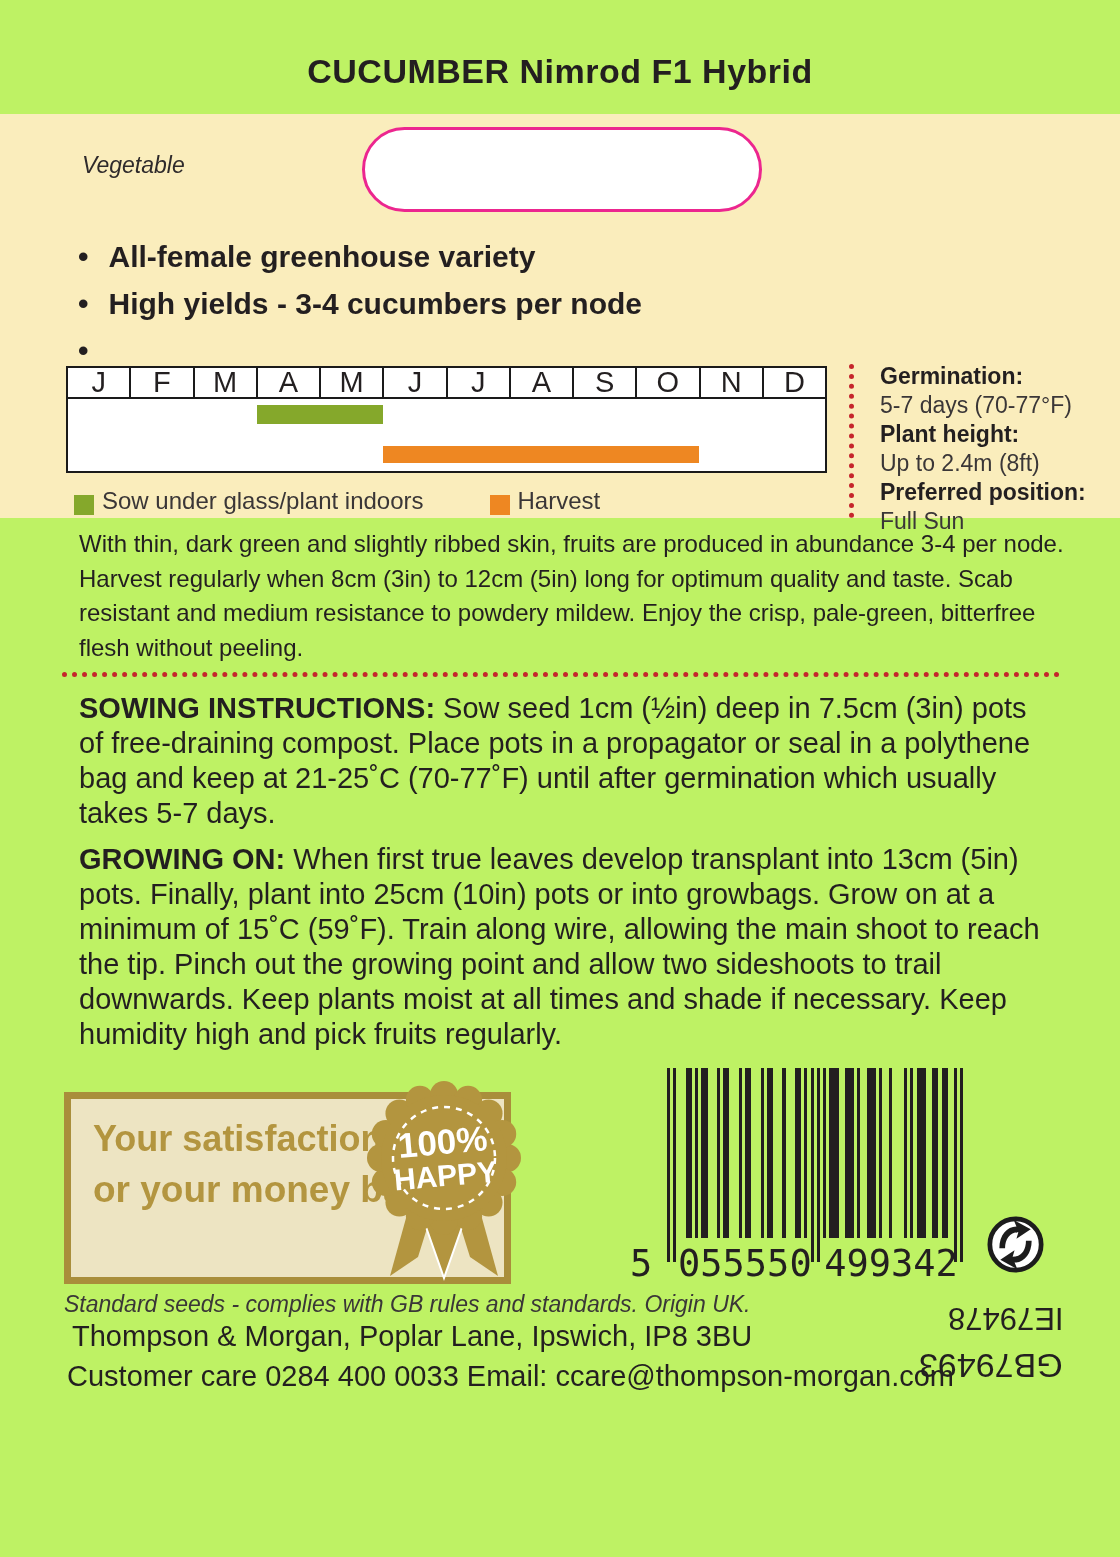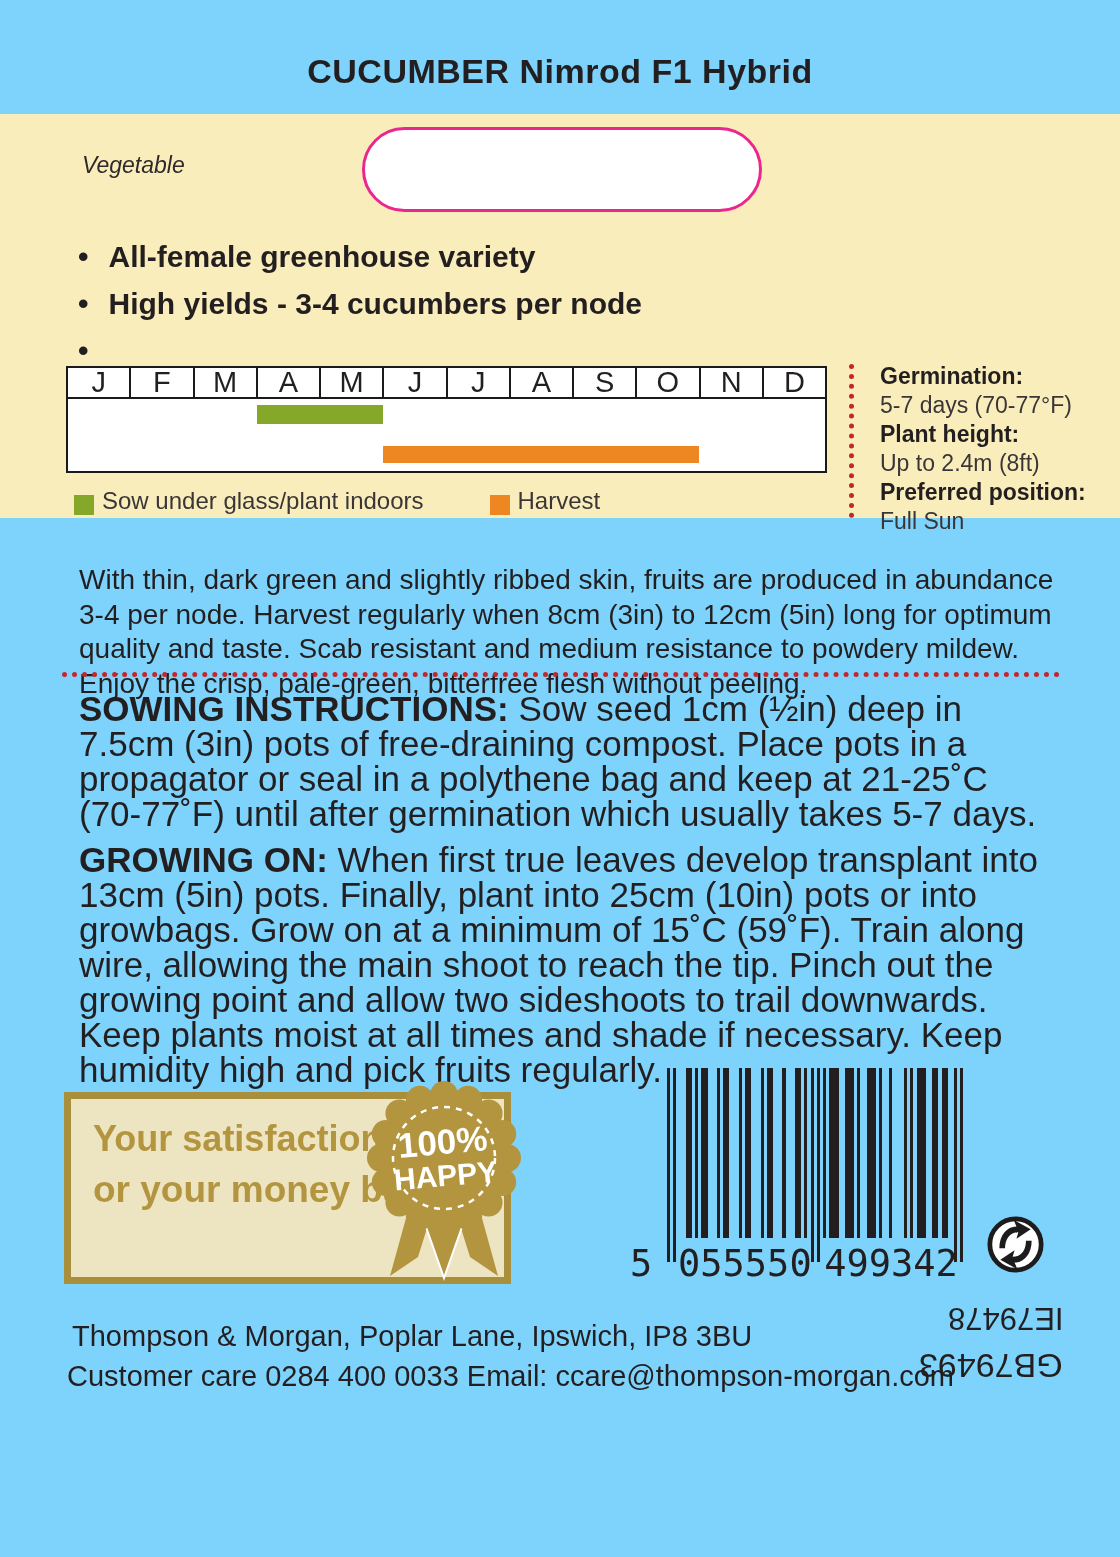--- a/index.html
+++ b/index.html
@@ -1,18 +1,18 @@
 <!DOCTYPE html>
 <html><head>
 <meta charset="utf-8">
 <style>
   * { margin:0; padding:0; box-sizing:border-box; }
   html,body { background:#fff; }
   .page {
-    position:relative; width:1120px; height:1557px; background:#7dd3fc;
+    position:relative; width:1120px; height:1557px; background:#bef264;
     font-family:"Liberation Sans", sans-serif; color:#231f20; overflow:hidden;
   }
   .title {
     position:absolute; top:52px; left:0; width:100%; text-align:center;
     font-size:34px; font-weight:bold; letter-spacing:.5px;
   }
   .cream-band { position:absolute; top:114px; left:0; width:1120px; height:404px; background:#faedbc; }
   .vegetable { position:absolute; top:152px; left:82px; font-size:23px; color:#2e2a2b;font-style:italic; }
   .variety-oval {
     position:absolute; top:127px; left:362px; width:400px; height:85px;
@@ -35,23 +35,23 @@
   }
   .cal-bar { position:absolute; height:19px; }
   .legend { position:absolute; top:487px; left:74px; display:flex; align-items:center; font-size:24px; color:#3a3637; }
   .legend-swatch { width:20px; height:20px; margin-right:8px; }
   .legend-item { display:flex; align-items:flex-end; }
   .legend-gap { width:66px; }
   .dotted-vline { position:absolute; left:849px; top:364px; height:154px; width:0; border-left:5px dotted #c5262c; }
   .info { position:absolute; left:880px; top:362px; width:235px; font-size:23px; line-height:29px; color:#3a3637; }
   .info .lbl { font-weight:bold; color:#231f20; }
   
-  .desc { position:absolute; left:79px; top:527px; width:985px; font-size:28px; line-height:34.5px;margin-top:36px; }
+  .desc { position:absolute; left:79px; top:527px; width:985px; font-size:24px; line-height:34.5px; }
   .dotted-hline { position:absolute; left:62px; top:672px; width:998px; height:0; border-top:5px dotted #c5262c; }
-  .para { position:absolute; left:79px; width:978px; font-size:35px; line-height:35px; }
+  .para { position:absolute; left:79px; width:978px; font-size:29px; line-height:35px; }
   .para b { font-weight:bold; }
   
   .g-box {
     position:absolute; left:64px; top:1092px; width:447px; height:192px;
     background:#ede4c2; border:7px solid #a98e3b; padding:14px 0 0 22px;
   }
   .g-line { font-weight:bold; color:#b3953f; font-size:37px; line-height:51px; white-space:nowrap; }
   .badge { position:absolute; left:356px; top:1078px; width:178px; height:214px; }
   
   .barcode { position:absolute; left:667px; top:1068px; width:298px; height:196px; }
@@ -222,18 +222,19 @@
   <div class="bc-digits bc-prefix">5</div>
   <div class="bc-digits bc-g1">055550</div>
   <div class="bc-digits bc-g2">499342</div>
 
   <svg class="green-dot" viewBox="0 0 60 60">
     <circle cx="30" cy="30" r="27" fill="#fff" stroke="#1c1c1c" stroke-width="5"></circle>
     <path id="gd-arrow" d="M13,34 C13,20 21,11 31,11 L28,4 L46,14 L31,24 L33,17 C24,17 19,24 19,34 Z" fill="#1c1c1c"></path>
     <use href="#gd-arrow" transform="rotate(180 30 30)"></use>
   </svg>
 
+  <div class="standards">Standard seeds - complies with GB rules and standards. Origin UK.</div>
   <div class="address">Thompson &amp; Morgan, Poplar Lane, Ipswich, IP8 3BU</div>
   <div class="customer">Customer care 0284 400 0033 Email: ccare@thompson-morgan.com</div>
   <div class="code-rot code-ie">IE79478</div>
   <div class="code-rot code-gb">GB79493</div>
 
 </div>
 
 </body></html>

